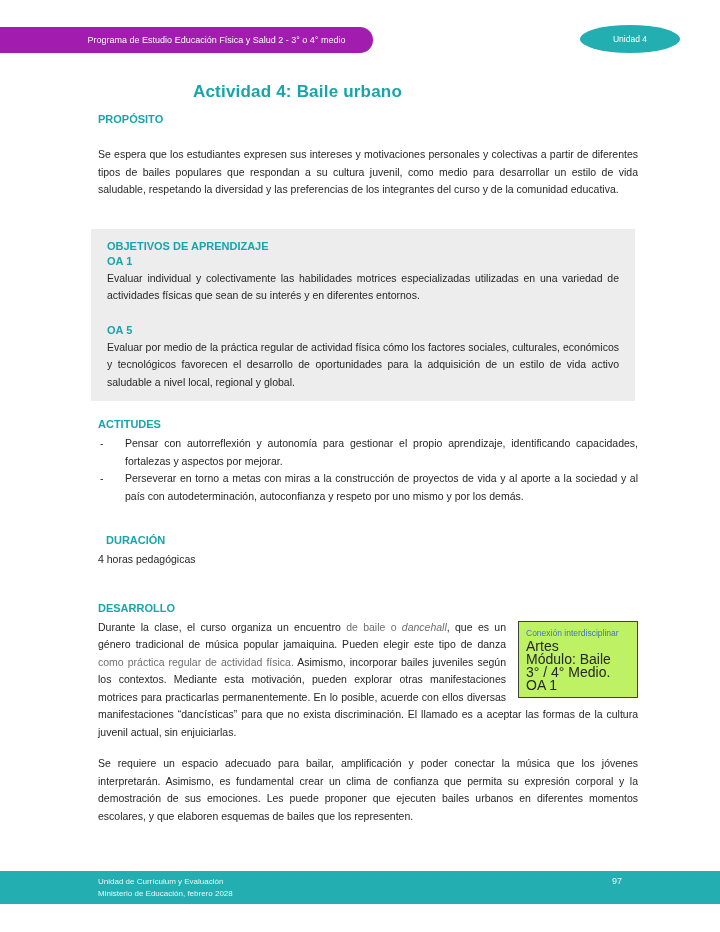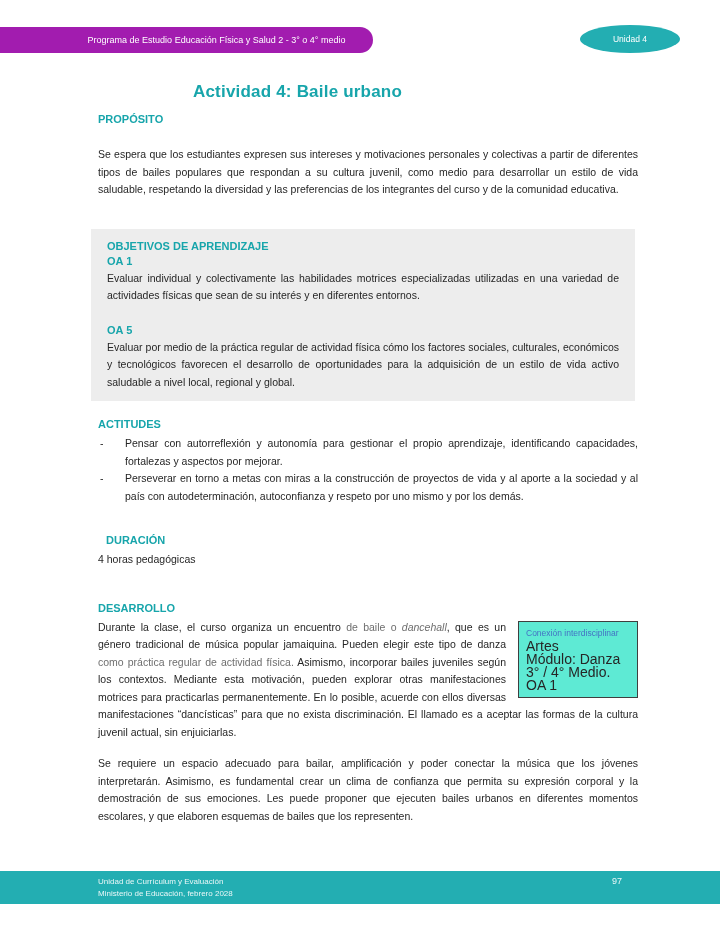--- a/index.html
+++ b/index.html
@@ -37,21 +37,21 @@
   .bullets{margin-top:4px;}
   .bullet-row{position:relative;padding-left:27px;}
   .bullet-dash{position:absolute;left:2px;top:0;font-size:10.5px;line-height:17.5px;}
   .h-actitudes{margin-top:16px;}
   .h-duracion{margin-top:28px;padding-left:8px;}
   .h-desarrollo{margin-top:32px;}
   .gray-phrase{color:#6e6e6e;}
   .italic-term{font-style:italic;}
   .conexion-box{
     float:right;width:120px;box-sizing:border-box;
-    border:1px solid #3f3f3f;background:#5eead4;
+    border:1px solid #3f3f3f;background:#bef264;
     padding:5px 7px;margin:2px 0 8px 12px;
   }
   .conexion-title{color:#4472c4;font-size:8.5px;line-height:13px;white-space:nowrap;}
   .conexion-line{color:#262626;font-size:14px;line-height:13px;text-align:left;}
   
   .footer-bar{
     position:absolute;left:0;top:871px;width:720px;height:33px;background:#23aeb2;
   }
   .footer-left{
     position:absolute;left:98px;top:5px;color:rgba(255,255,255,.9);
@@ -104,21 +104,21 @@
 
     <div class="sec-h h-duracion">DURACIÓN</div>
     <p class="body-text" style="margin-top:4px;">4 horas pedagógicas</p>
 
     <div class="sec-h h-desarrollo">DESARROLLO</div>
 
     <p class="body-text" style="margin-top:4px;">
       <span class="conexion-box">
         <span class="conexion-title" style="display:block;">Conexión interdisciplinar</span>
         <span class="conexion-line" style="display:block;">Artes</span>
-        <span class="conexion-line" style="display:block;">Módulo: Danza</span>
+        <span class="conexion-line" style="display:block;">Módulo: Baile</span>
         <span class="conexion-line" style="display:block;">3° / 4° Medio.</span>
         <span class="conexion-line" style="display:block;">OA 1</span>
       </span><span>Durante la clase, el curso organiza un encuentro </span><span class="gray-phrase">de baile o </span><em class="italic-term gray-phrase">dancehall</em><span>, que es un género tradicional de música popular jamaiquina. Pueden elegir este tipo de danza </span><span class="gray-phrase">como práctica regular de actividad física.</span><span> Asimismo, incorporar bailes juveniles según los contextos. Mediante esta motivación, pueden explorar otras manifestaciones motrices para practicarlas permanentemente. En lo posible, acuerde con ellos diversas manifestaciones “dancísticas” para que no exista discriminación. El llamado es a aceptar las formas de la cultura juvenil actual, sin enjuiciarlas.</span>
     </p>
 
     <p class="body-text" style="margin-top:14px;">Se requiere un espacio adecuado para bailar, amplificación y poder conectar la música que los jóvenes interpretarán. Asimismo, es fundamental crear un clima de confianza que permita su expresión corporal y la demostración de sus emociones. Les puede proponer que ejecuten bailes urbanos en diferentes momentos escolares, y que elaboren esquemas de bailes que los representen.</p>
 
   </div>
 
   <div class="footer-bar">

